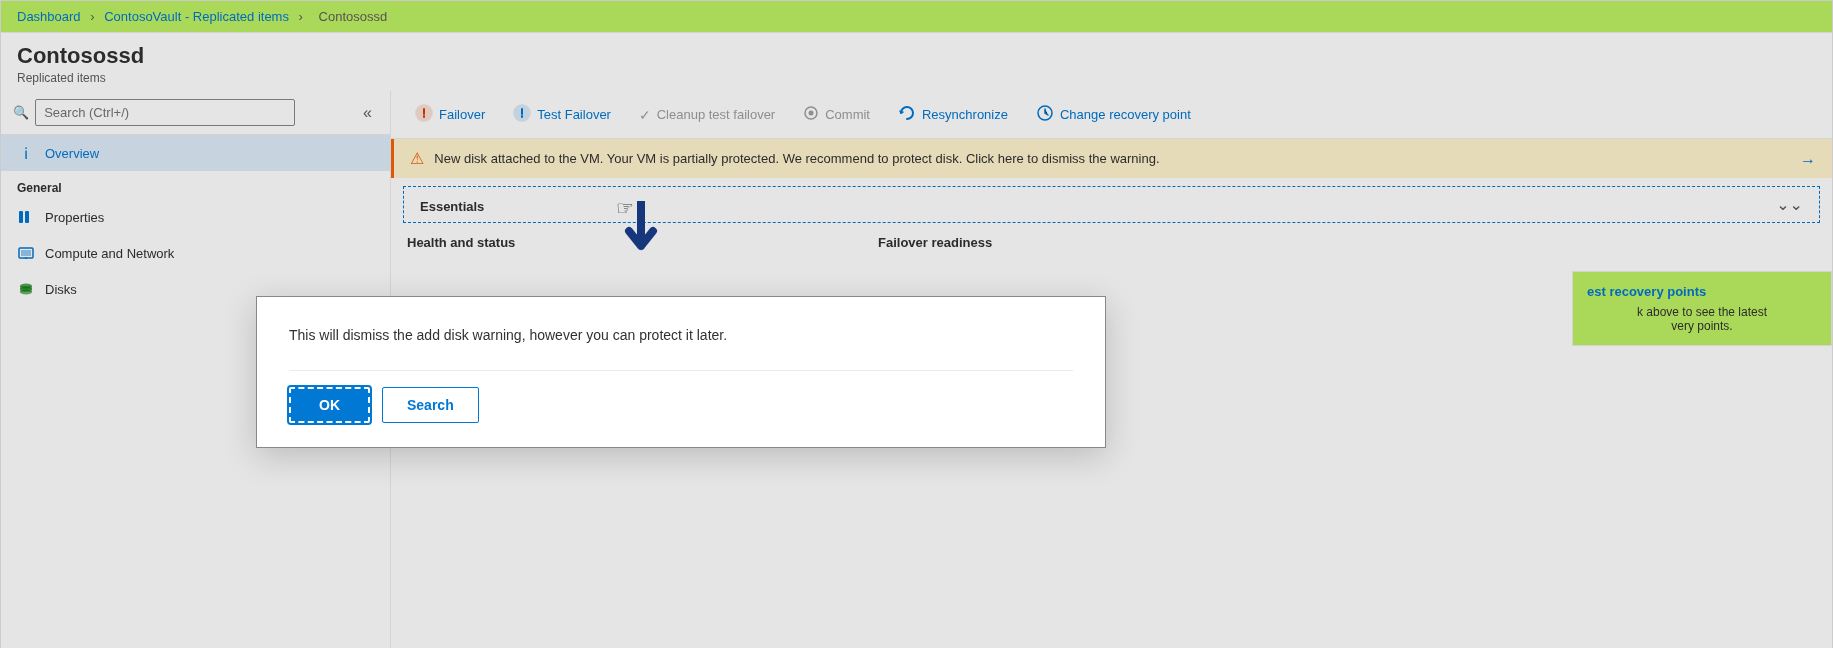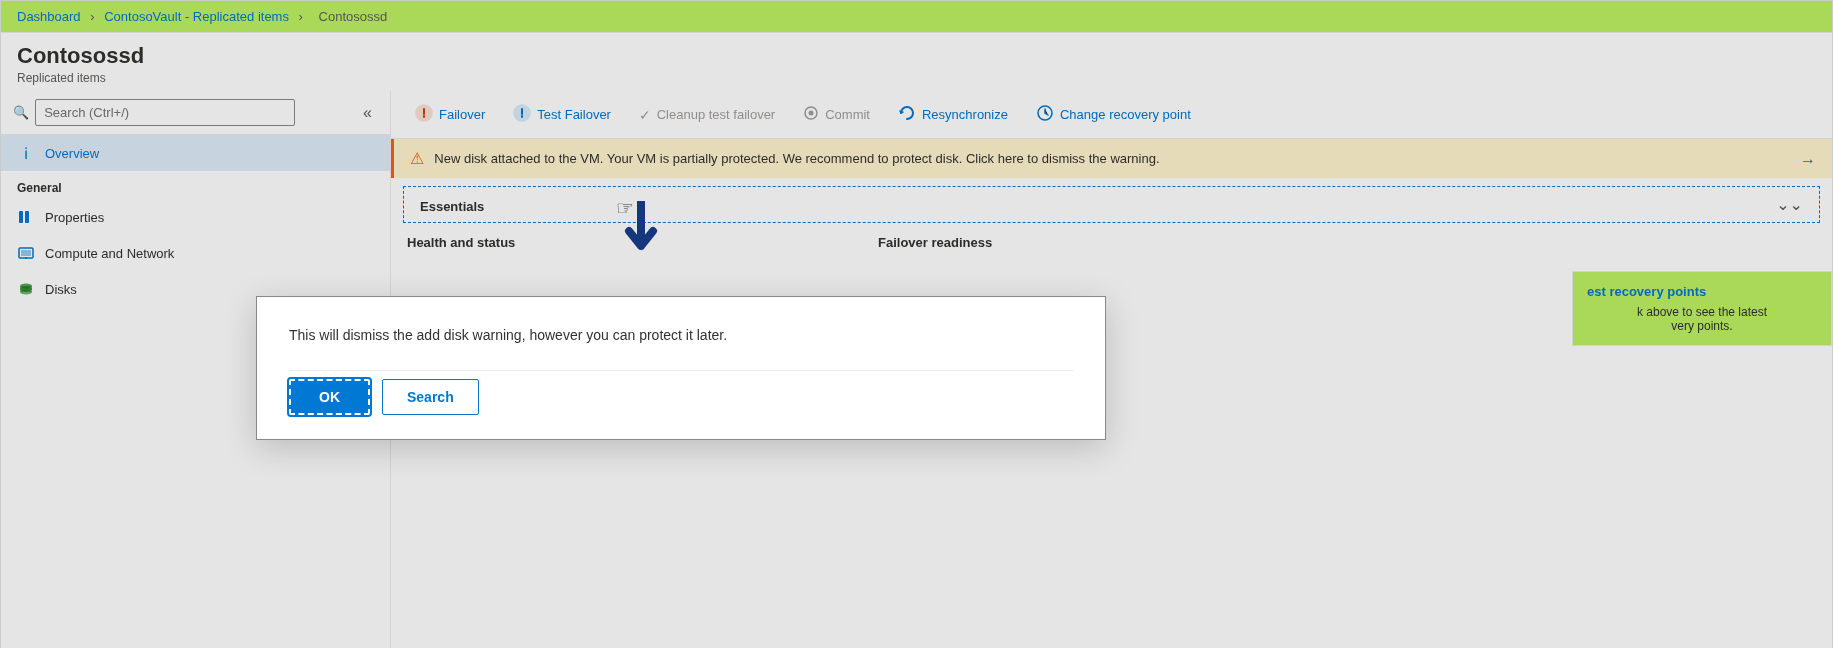--- a/index.html
+++ b/index.html
@@ -58,21 +58,21 @@
     .right-panel-preview .rp-text { font-size: 12px; color: #323130; text-align: center; }
 
     
     .arrow-indicator { position: absolute; left: 620px; top: 200px; z-index: 5; }
 
     
     .modal-overlay { position: absolute; top: 0; left: 0; right: 0; bottom: 0; background: rgba(0,0,0,0.1); z-index: 10; }
     .modal-dialog { position: absolute; left: 255px; top: 295px; width: 850px; background: #fff; border: 1px solid #8a8886; box-shadow: 0 8px 32px rgba(0,0,0,0.18); z-index: 20; padding: 28px 32px 24px 32px; }
     .modal-title { font-size: 20px; font-weight: 600; color: #323130; margin-bottom: 16px; }
     .modal-body { font-size: 14px; color: #323130; margin-bottom: 24px; line-height: 1.5; }
-    .modal-footer { display: flex; gap: 12px; padding-top: 8px; border-top: 1px solid #edebe9; }
+    .modal-footer { display: flex; gap: 12px; padding-top: 16px; border-top: 1px solid #edebe9; }
     .btn-primary { background: #0078d4; color: #fff; border: 2px dashed #fff; outline: 2px solid #0078d4; padding: 8px 28px; font-size: 14px; font-weight: 600; cursor: pointer; border-radius: 2px; }
     .btn-secondary { background: #fff; color: #0078d4; border: 1px solid #0078d4; padding: 8px 24px; font-size: 14px; font-weight: 600; cursor: pointer; border-radius: 2px; }
 
     
     .cursor { position: absolute; left: 615px; top: 195px; z-index: 25; font-size: 20px; pointer-events: none; }
   </style>
 </head>
 <body>
 
 <div class="page-wrapper">

